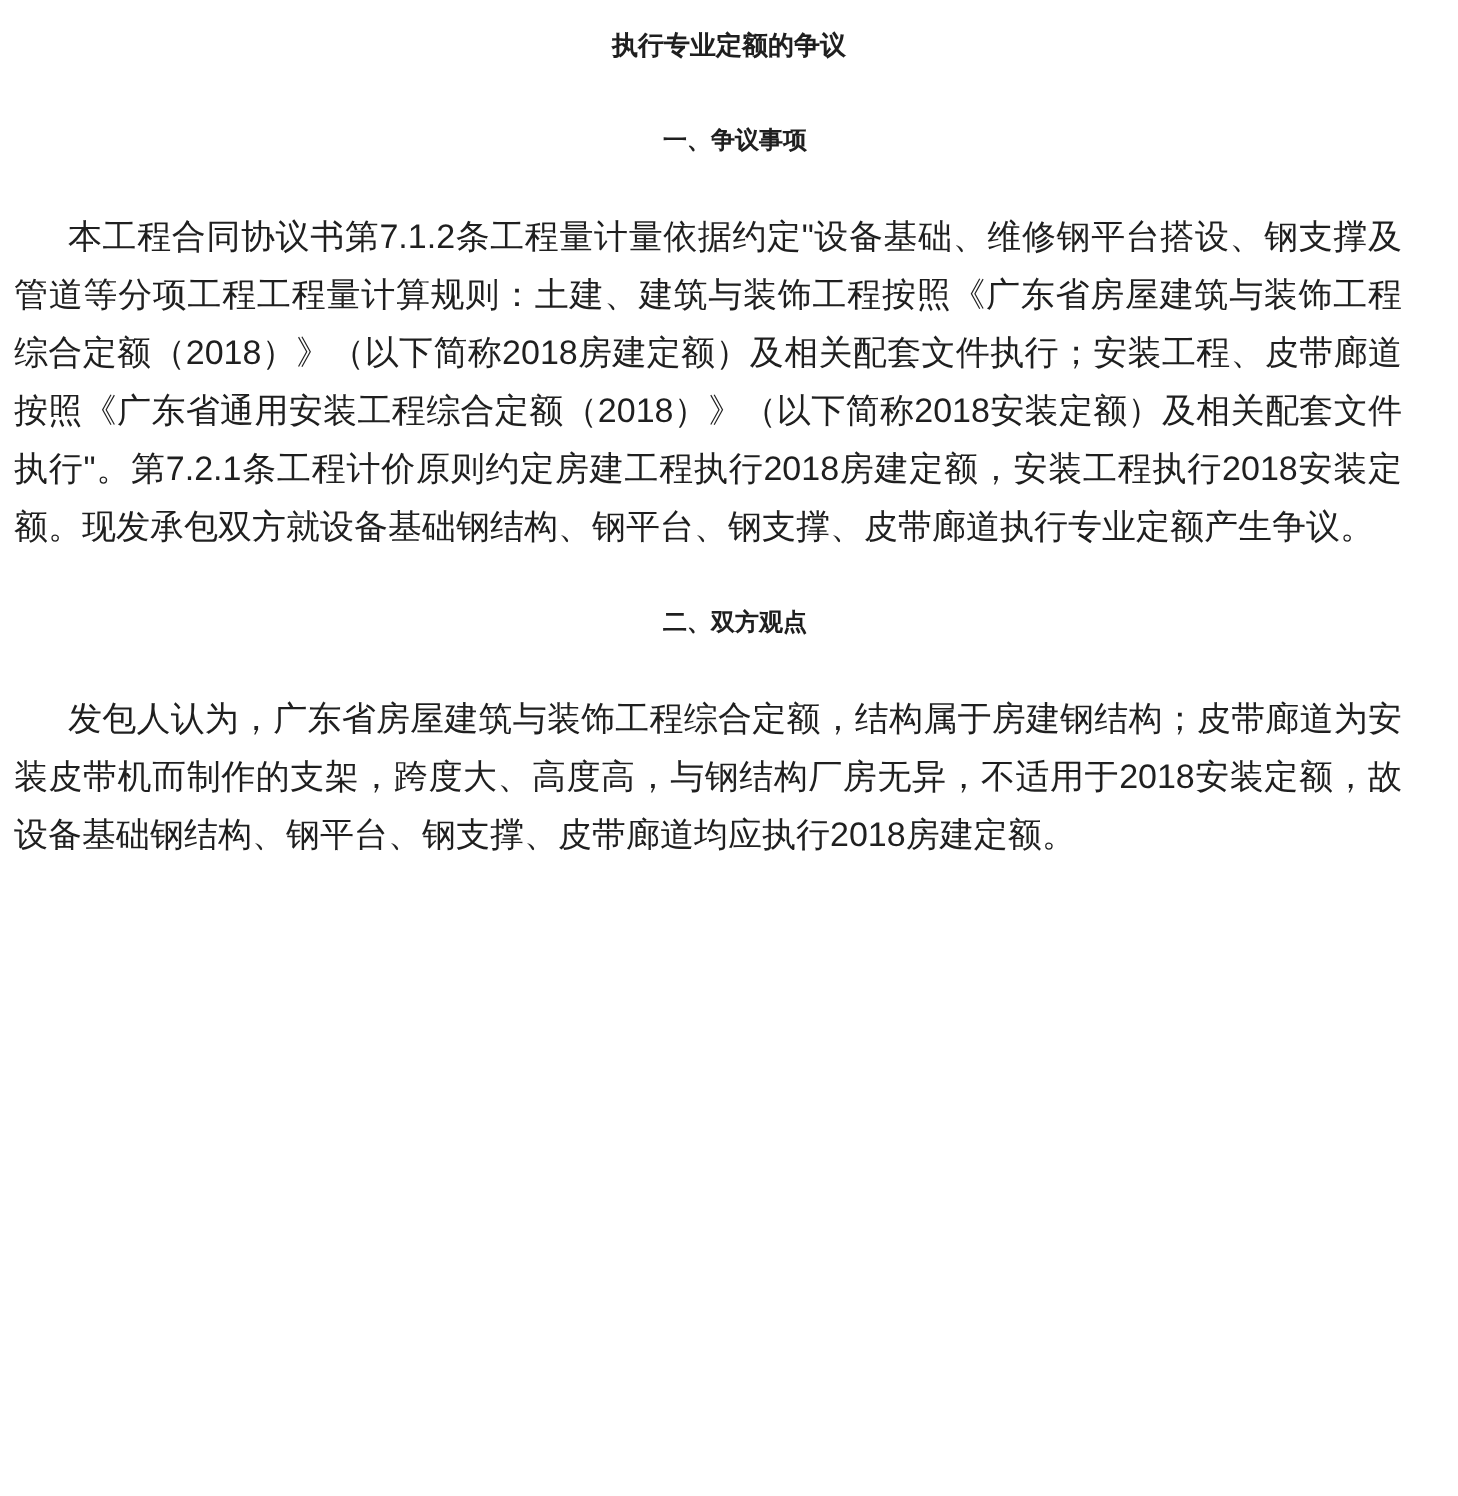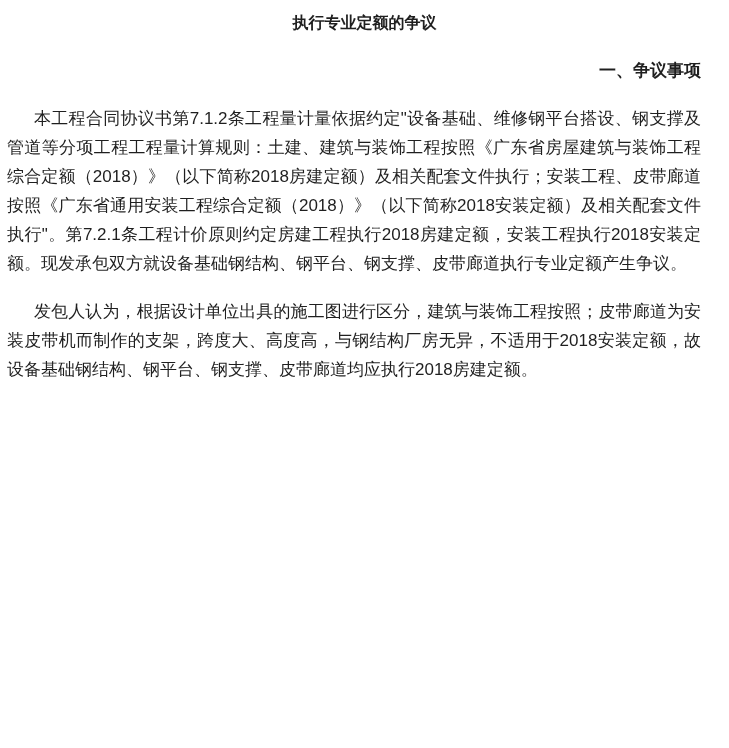--- a/index.html
+++ b/index.html
@@ -17,49 +17,50 @@
     box-sizing: border-box;
     width: 729px;
     height: 748px;
     padding: 8px 28px 0 7px;
     color: #1f1f1f;
     font-size: 17px;
     line-height: 29px;
     text-align: justify;
   }
   .doc-title {
-    font-size: 16px;
+    font-size: 13px;
     font-weight: bold;
     text-align: center;
     line-height: 29px;
     margin: 0 -28px 19px -7px;
   }
   .sec-heading {
-    font-size: 17px;
+    font-size: 12px;
     font-weight: bold;
     line-height: 29px;
     text-indent: 27px;
     margin: 0 0 19px 0;
-    text-align: right;
+    text-align: center;
   }
   .para {
     text-indent: 27px;
     margin: 0 0 19px 0;
     word-break: break-word;
   }
 </style>
 </head>
 <body>
 
 <div class="doc">
 
   <h1 class="doc-title">执行专业定额的争议</h1>
 
 
   <h2 class="sec-heading">一、争议事项</h2>
 
   <p class="para">本工程合同协议书第7.1.2条工程量计量依据约定"设备基础、维修钢平台搭设、钢支撑及管道等分项工程工程量计算规则：土建、建筑与装饰工程按照《广东省房屋建筑与装饰工程综合定额（2018）》（以下简称2018房建定额）及相关配套文件执行；安装工程、皮带廊道按照《广东省通用安装工程综合定额（2018）》（以下简称2018安装定额）及相关配套文件执行"。第7.2.1条工程计价原则约定房建工程执行2018房建定额，安装工程执行2018安装定额。现发承包双方就设备基础钢结构、钢平台、钢支撑、皮带廊道执行专业定额产生争议。</p>
 
+  <h2 class="sec-heading">二、双方观点</h2>
 
-  <p class="para">发包人认为，根据设计单位出具的施工图进行区分，建筑与装饰工程按照；皮带廊道为安装皮带机而制作的支架，跨度大、高度高，与钢结构厂房无异，不适用于2018安装定额，故设备基础钢结构、钢平台、钢支撑、皮带廊道均应执行2018房建定额。</p>
+  <p class="para">发包人认为，广东省房屋建筑与装饰工程综合定额，结构属于房建钢结构；皮带廊道为安装皮带机而制作的支架，跨度大、高度高，与钢结构厂房无异，不适用于2018安装定额，故设备基础钢结构、钢平台、钢支撑、皮带廊道均应执行2018房建定额。</p>
 
 
 </div>
 
 </body></html>

